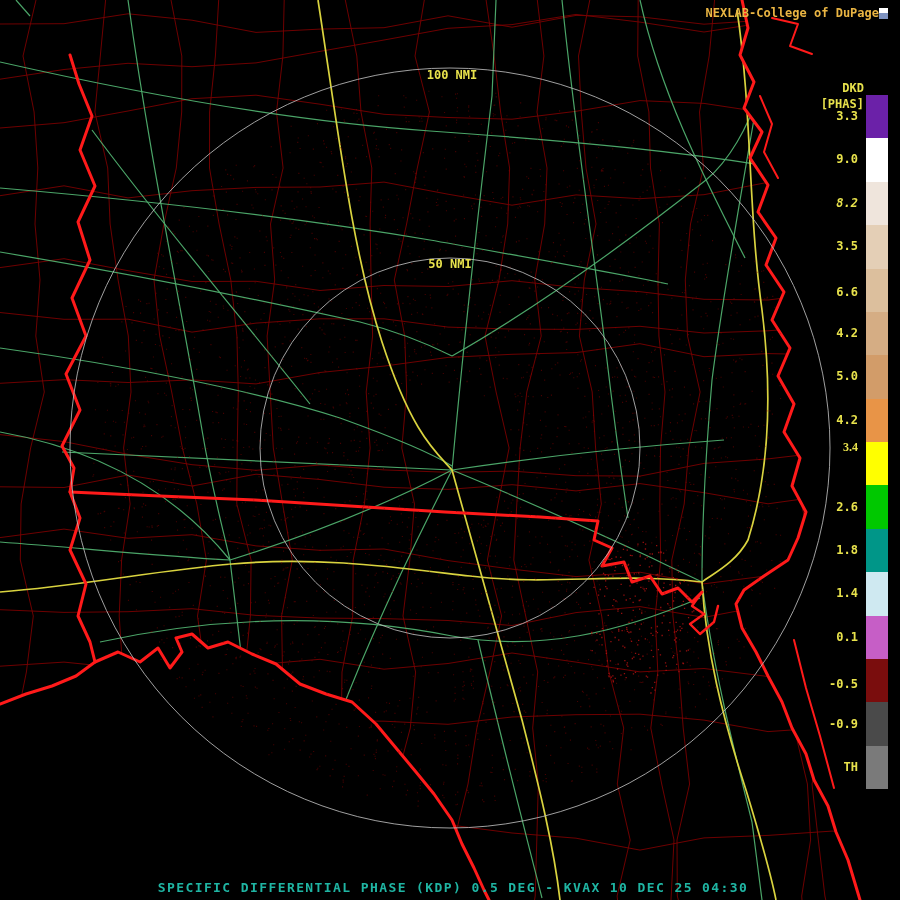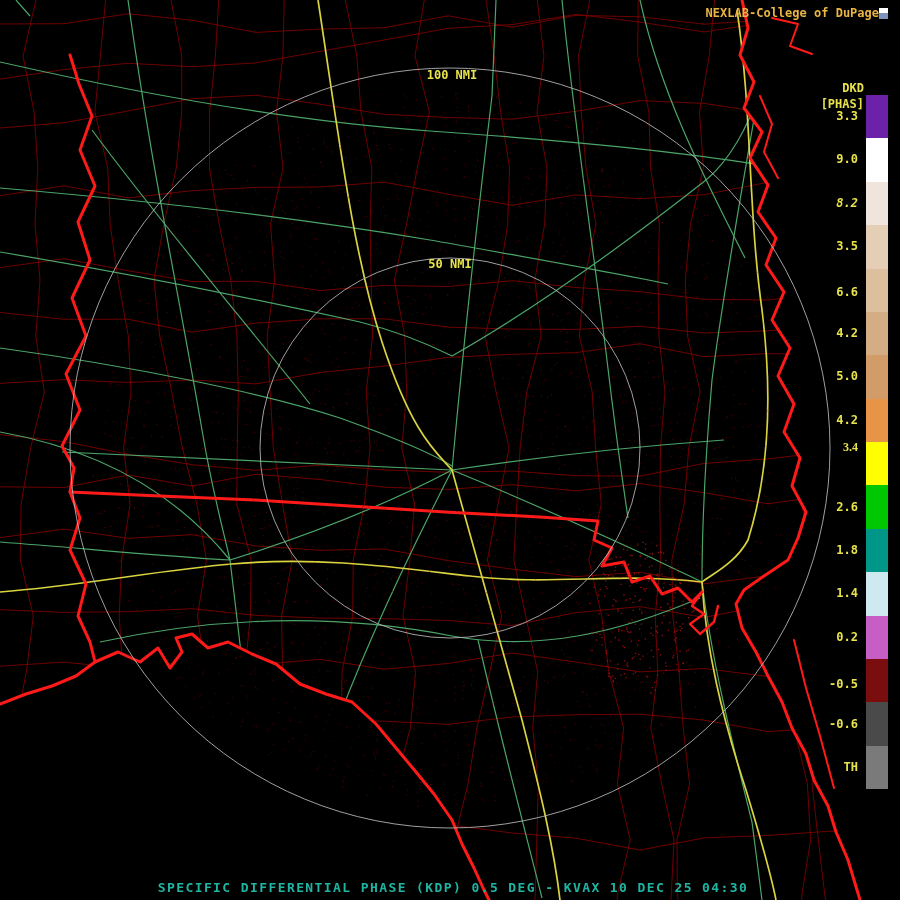--- a/index.html
+++ b/index.html
@@ -147,19 +147,19 @@
     <div class="cb-label" style="top: 195.8px; font-style: italic;">8.2</div>
     <div class="cb-label" style="top: 239.2px;">3.5</div>
     <div class="cb-label" style="top: 285px;">6.6</div>
     <div class="cb-label" style="top: 326px;">4.2</div>
     <div class="cb-label" style="top: 369.4px;">5.0</div>
     <div class="cb-label" style="top: 412.8px;">4.2</div>
     <div class="cb-label" style="top: 440px; font-family: Liberation Serif, serif;">3.4</div>
     <div class="cb-label" style="top: 499.6px;">2.6</div>
     <div class="cb-label" style="top: 543px;">1.8</div>
     <div class="cb-label" style="top: 586.4px;">1.4</div>
-    <div class="cb-label" style="top: 629.8px;">0.2</div>
+    <div class="cb-label" style="top: 629.8px;">0.1</div>
     <div class="cb-label" style="top: 677px;">-0.5</div>
-    <div class="cb-label" style="top: 716.6px;">-0.6</div>
+    <div class="cb-label" style="top: 716.6px;">-0.9</div>
     <div class="cb-label" style="top: 760px;">TH</div>
   </div>
 
 <div id="caption">SPECIFIC DIFFERENTIAL PHASE (KDP) 0.5 DEG - KVAX 10 DEC 25 04:30</div>
 
 </body></html>

